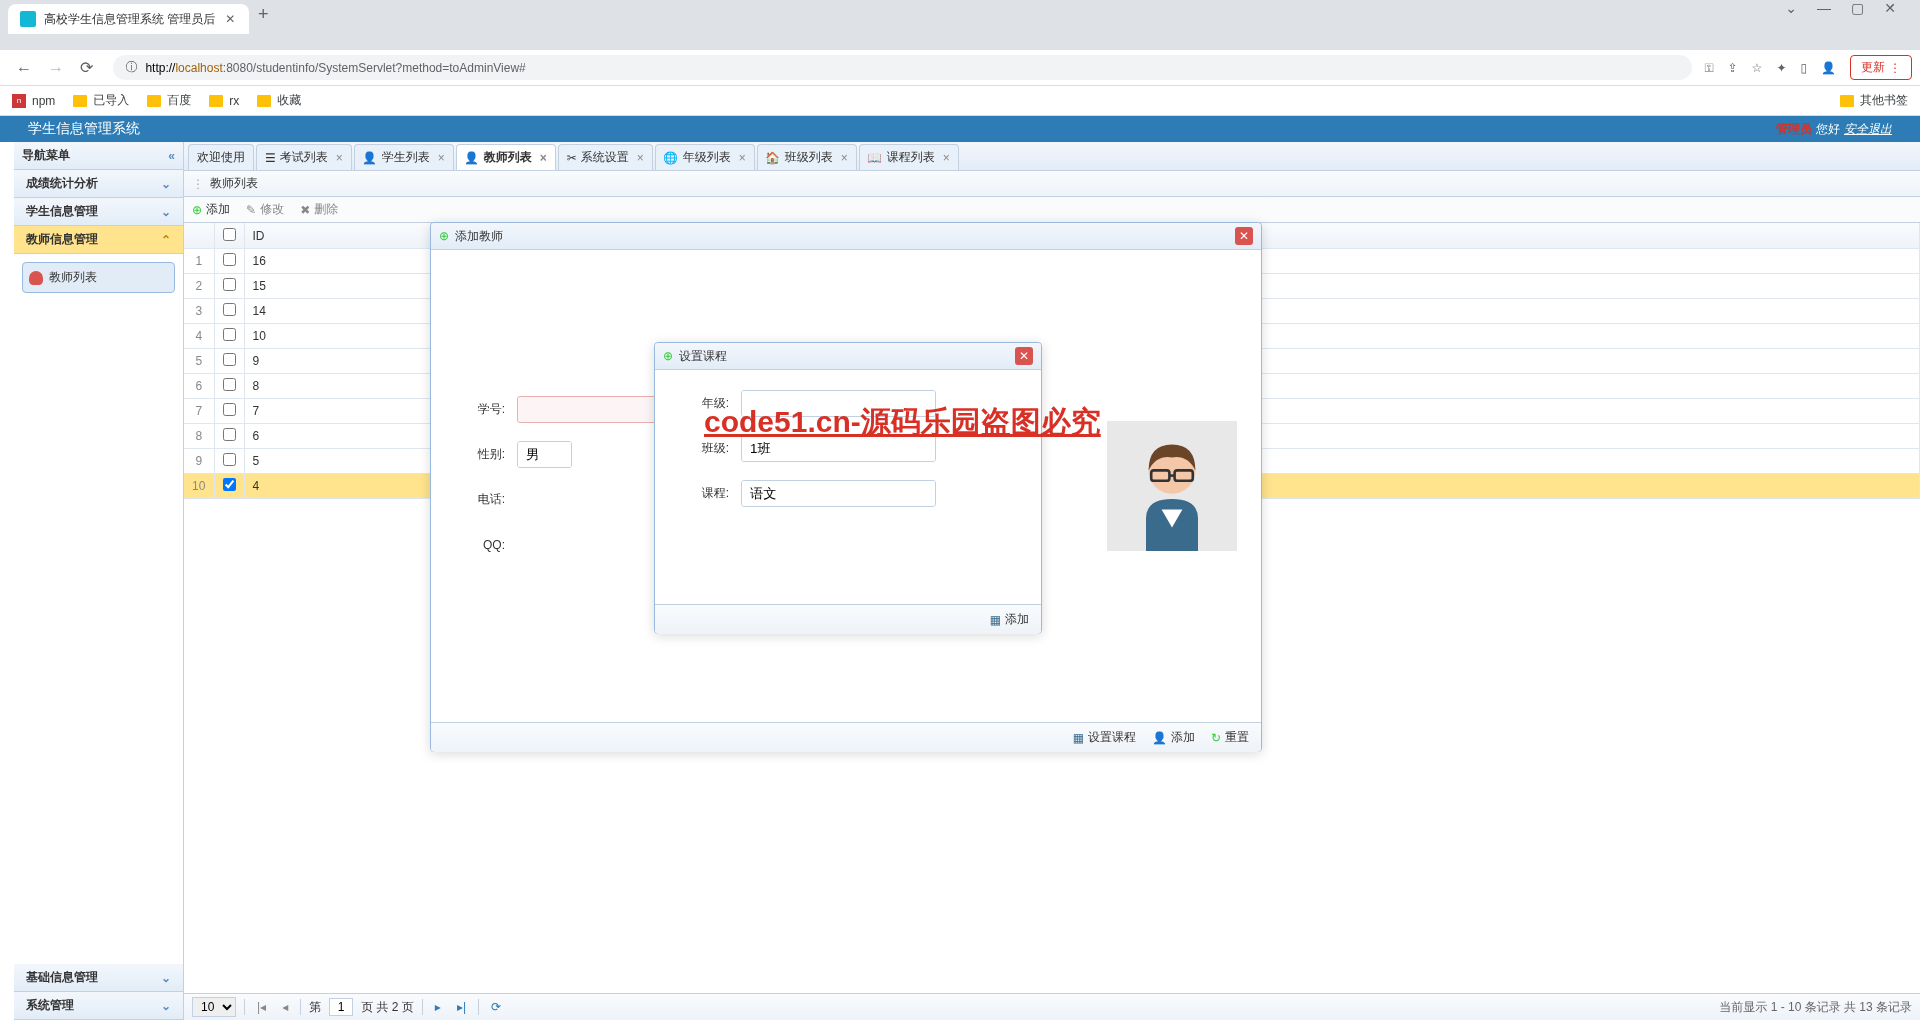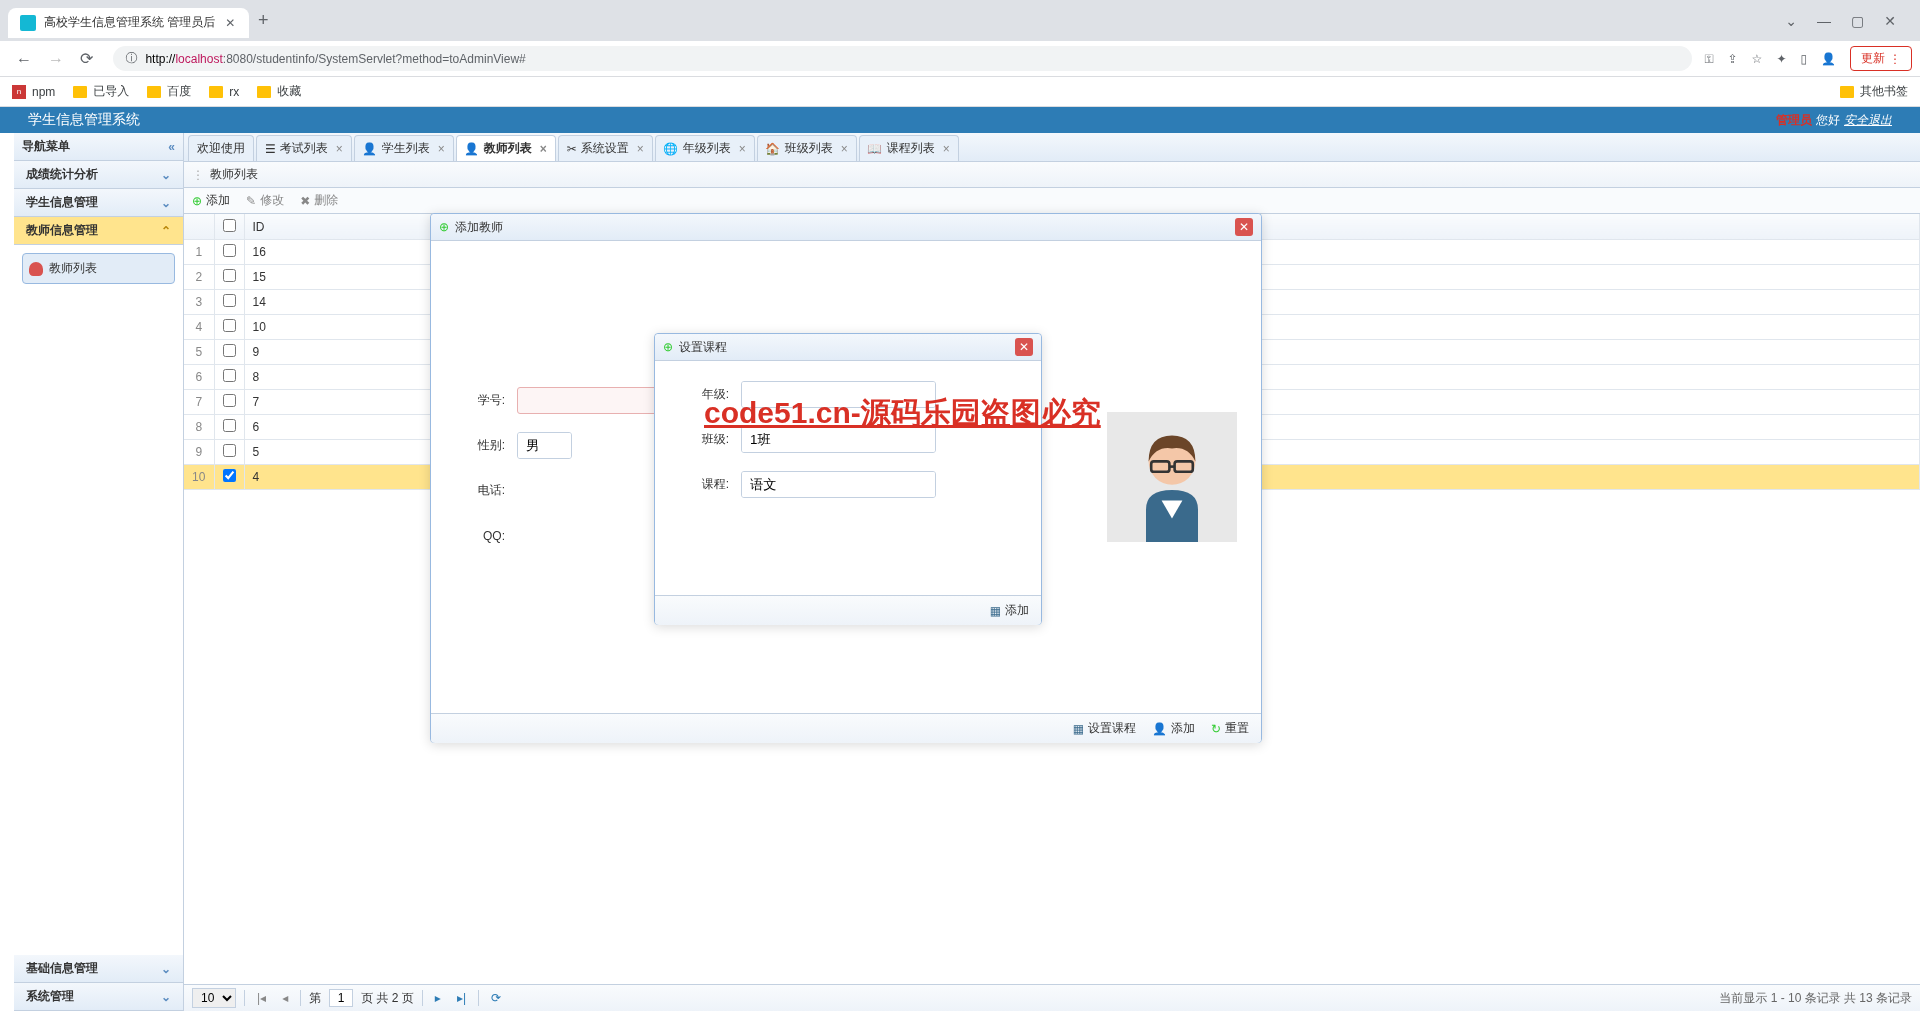--- a/index.html
+++ b/index.html
@@ -1,33 +1,33 @@
 <!DOCTYPE html>
 <html><head>
 <meta charset="utf-8">
 <style>
 * { box-sizing: border-box; margin: 0; padding: 0; }
 body { font-family: "Microsoft YaHei", Arial, sans-serif; font-size: 12px; color: #333; background: #fff; overflow: hidden; }
 
 
 .browser-chrome { background: #dee1e6; }
-.browser-tabs { display: flex; align-items: center; height: 41px; padding: 0 8px; }
+.browser-tabs { display: flex; height: 50px; padding: 0 8px; }
 .browser-tab { display: flex; align-items: center; background: #fff; border-radius: 8px 8px 0 0; padding: 0 12px; height: 30px; margin-top: 4px; gap: 8px; min-width: 220px; }
 .tab-favicon { width: 16px; height: 16px; background: #14b8d4; border-radius: 2px; }
 .tab-close { width: 14px; height: 14px; display: flex; align-items: center; justify-content: center; cursor: pointer; color: #5f6368; margin-left: auto; }
 .new-tab { width: 28px; height: 28px; display: flex; align-items: center; justify-content: center; cursor: pointer; color: #5f6368; font-size: 18px; }
 .window-controls { margin-left: auto; display: flex; gap: 20px; padding-right: 16px; color: #5f6368; }
 .window-controls span { cursor: pointer; font-size: 14px; }
 
 .address-bar-row { display: flex; align-items: center; height: 36px; background: #fff; padding: 0 8px; gap: 12px; border-bottom: 1px solid #dadce0; }
 .nav-icons { display: flex; gap: 16px; color: #5f6368; padding: 0 8px; }
 .nav-icons span { cursor: pointer; font-size: 16px; }
 .url-bar { flex: 1; display: flex; align-items: center; background: #f1f3f4; border-radius: 16px; padding: 4px 12px; color: #5f6368; gap: 8px; }
 .url-bar .url { color: #000; }
-.url-bar .host { color: #be185d; }
+.url-bar .host { color: #a16207; }
 .url-bar .path { color: #5f6368; }
 .right-icons { display: flex; gap: 14px; align-items: center; color: #5f6368; }
 .right-icons span { cursor: pointer; }
 .update-btn { border: 1px solid #d93025; color: #d93025; border-radius: 4px; padding: 3px 10px; cursor: pointer; display: flex; align-items: center; gap: 4px; }
 
 .bookmarks-bar { display: flex; align-items: center; height: 30px; padding: 0 12px; gap: 18px; border-bottom: 1px solid #dadce0; background: #fff; }
 .bookmark { display: flex; align-items: center; gap: 6px; cursor: pointer; color: #3c4043; }
 .folder-icon { width: 14px; height: 12px; background: #ffc107; border-radius: 1px; }
 .npm-icon { width: 14px; height: 14px; background: #cb3837; color: #fff; font-size: 8px; display: flex; align-items: center; justify-content: center; }
 .other-bookmarks { margin-left: auto; }

